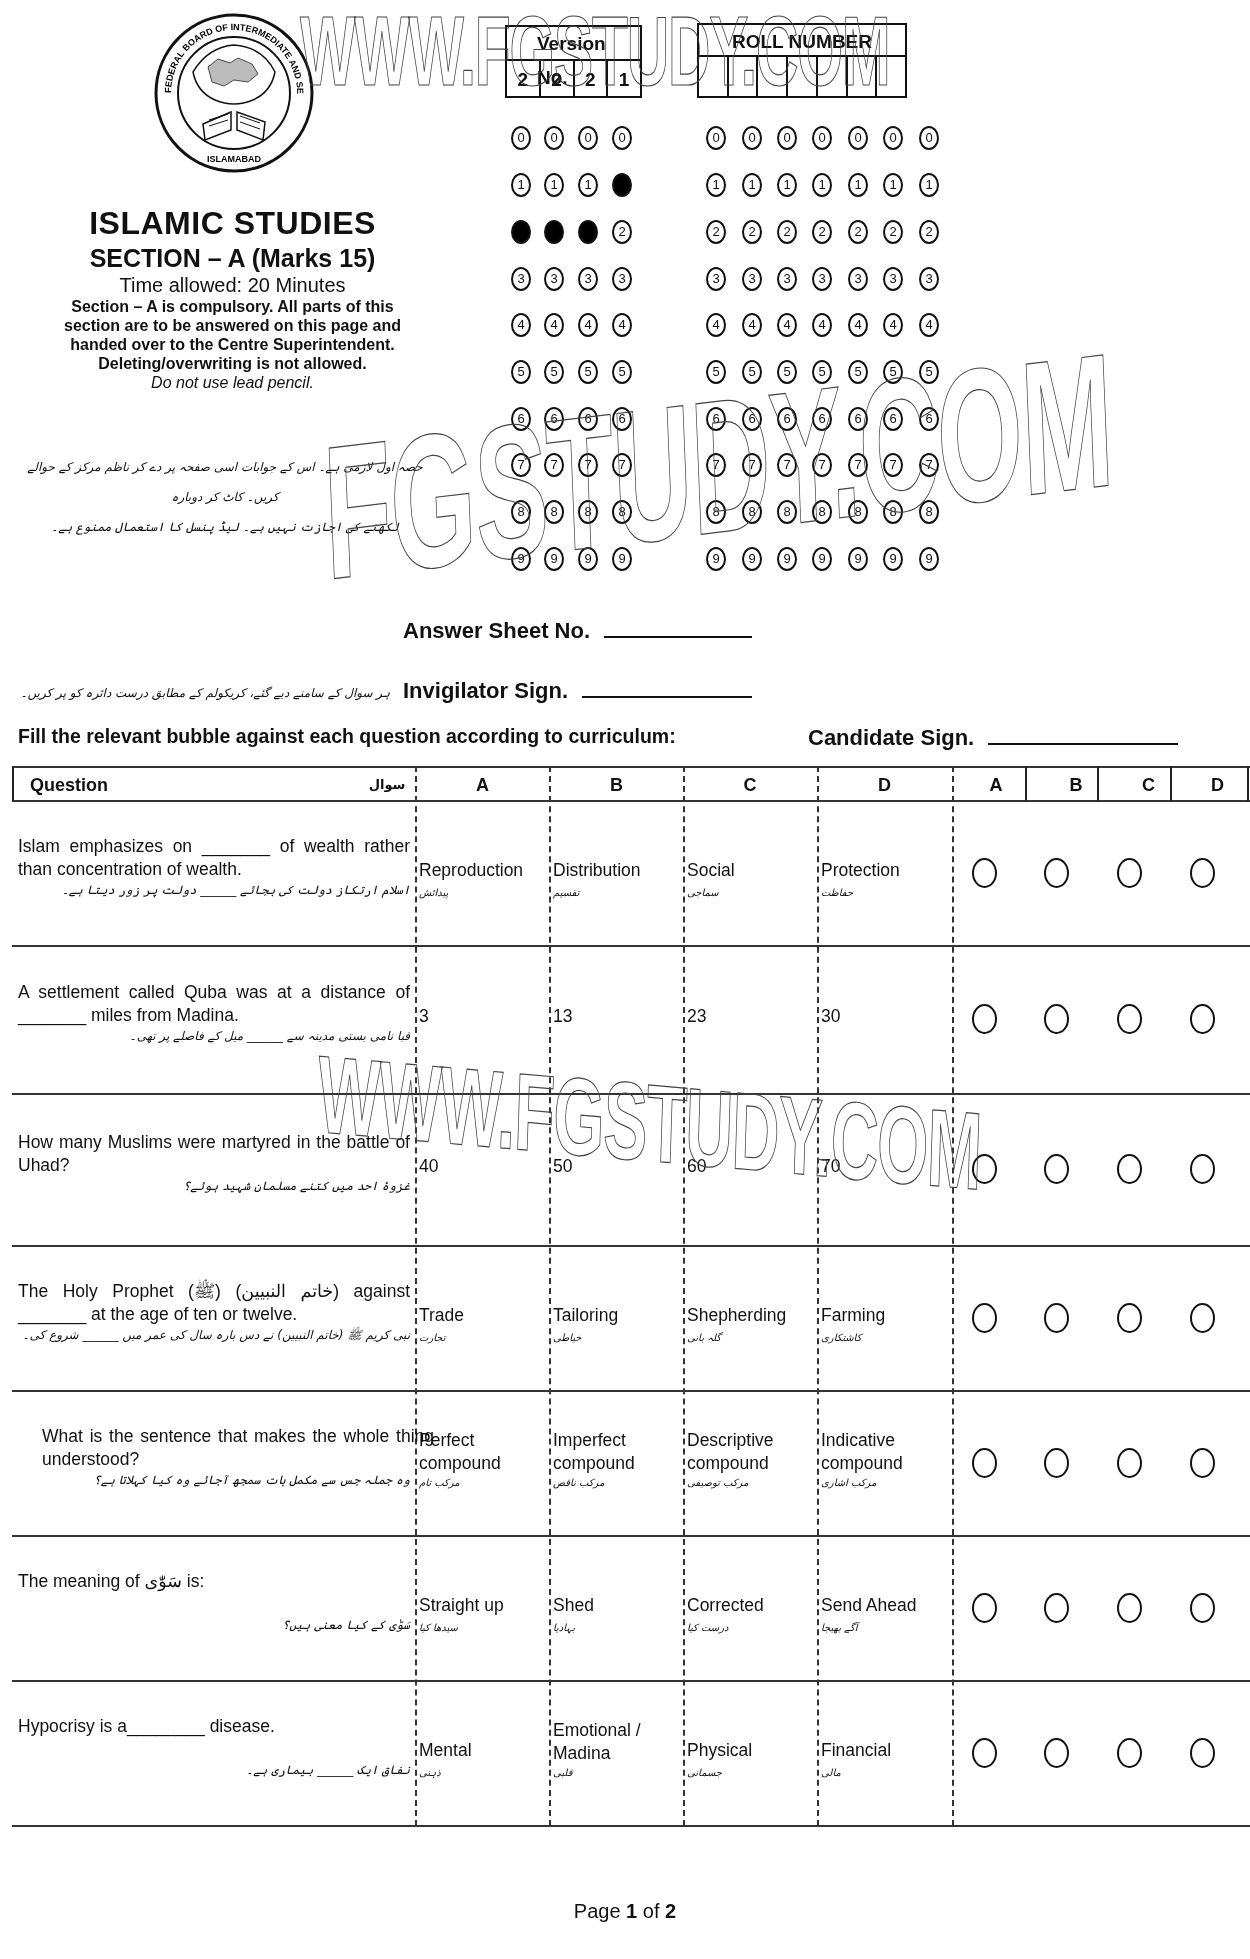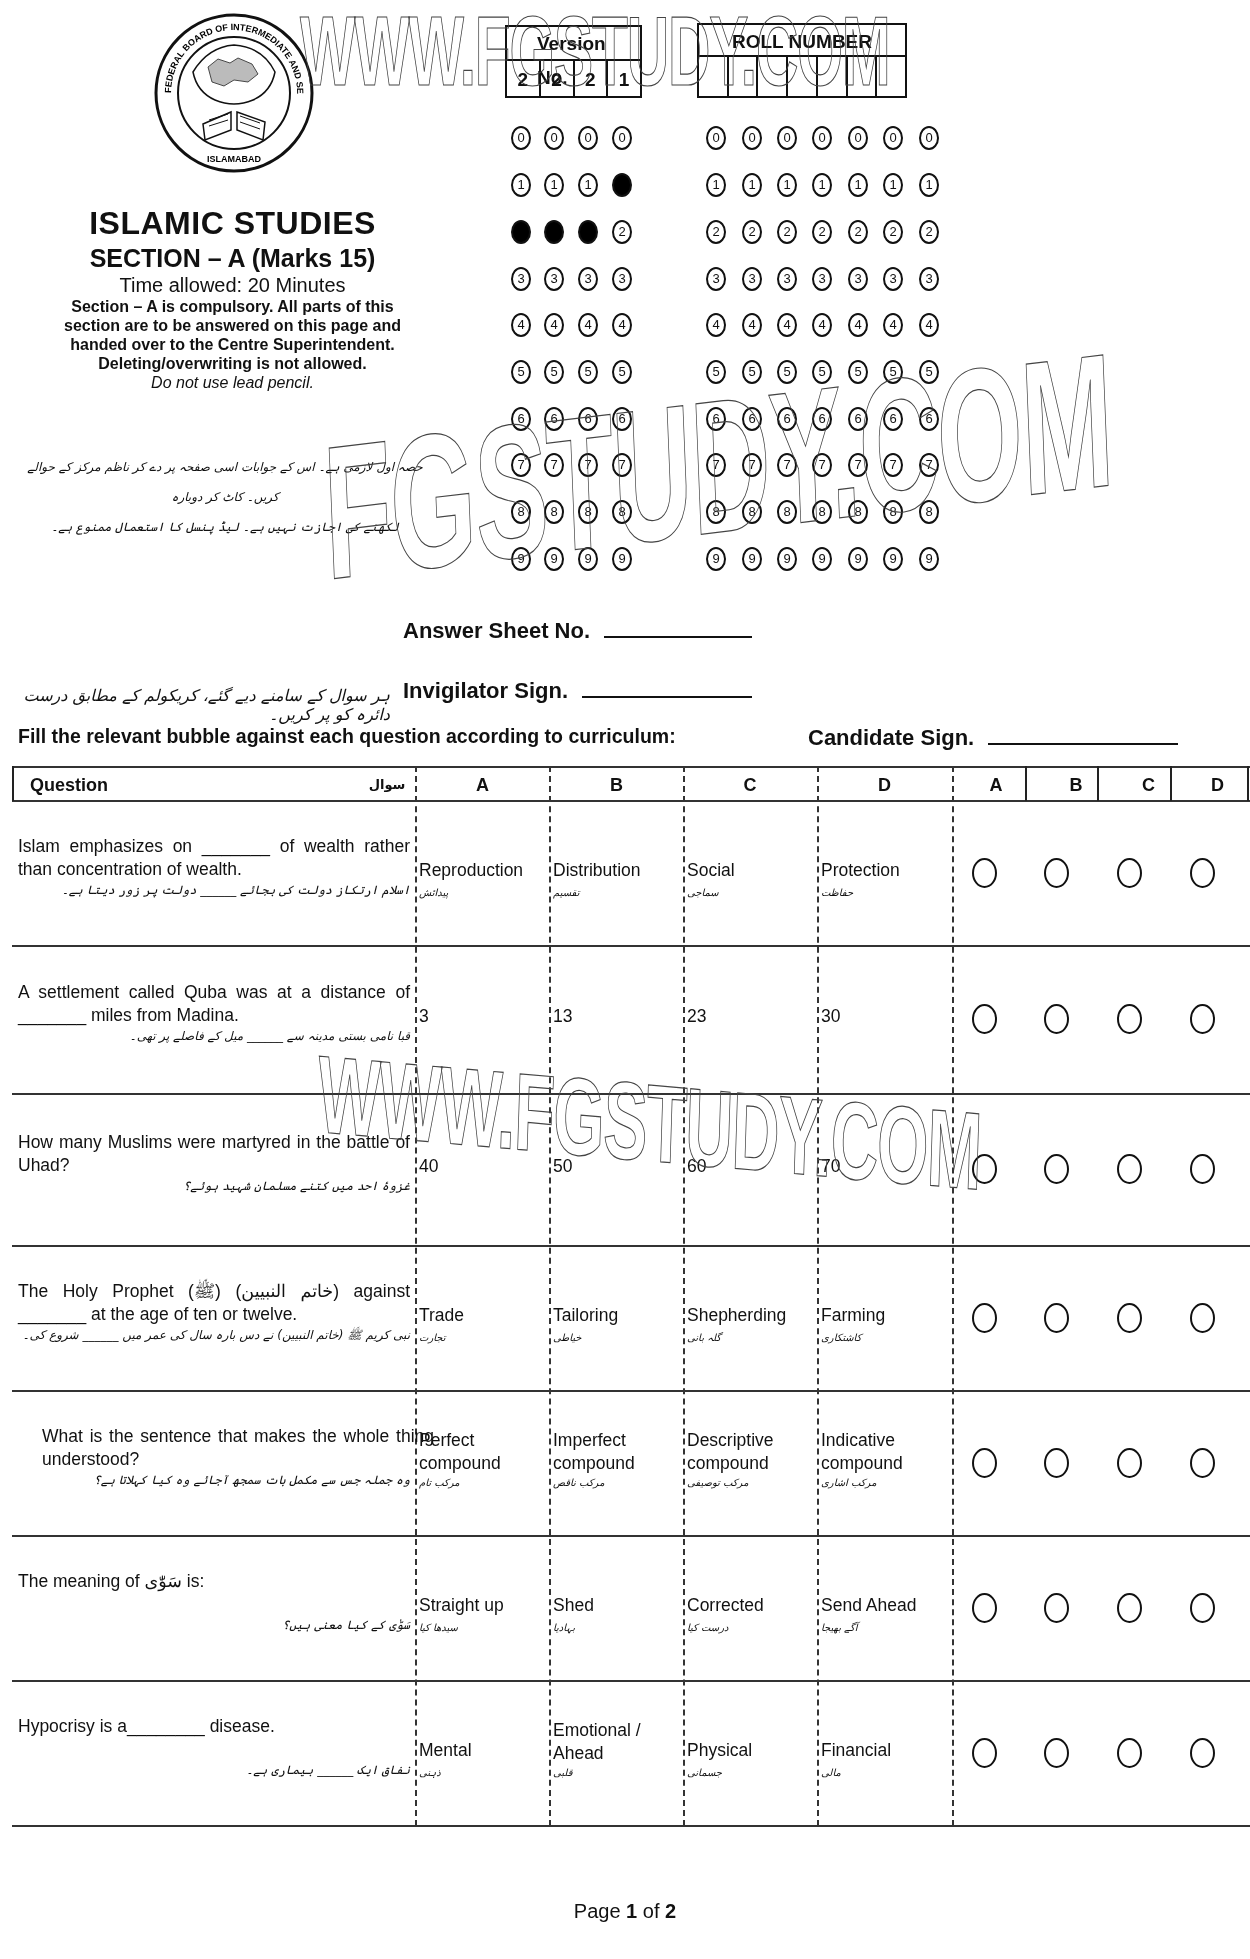--- a/index.html
+++ b/index.html
@@ -221,21 +221,21 @@
     <div class="abs bub" style="left: 812px; top: 547px;">9</div>
     <div class="abs bub" style="left: 848px; top: 547px;">9</div>
     <div class="abs bub" style="left: 883px; top: 547px;">9</div>
     <div class="abs bub" style="left: 919px; top: 547px;">9</div>
   </div>
 
 <div class="abs line-label" style="left:403px; top:618px;">
   <span>Answer Sheet No.</span>
   <span class="uline" style="width:148px; margin-left:8px;"></span>
 </div>
-<div class="abs urdu" style="left:15px; top:686px; width:375px; text-align:right; font-size:16px;">ہر سوال کے سامنے دیے گئے، کریکولم کے مطابق درست دائرہ کو پر کریں۔</div>
+<div class="abs urdu" style="left:15px; top:686px; width:375px; text-align:right; font-size:12px;">ہر سوال کے سامنے دیے گئے، کریکولم کے مطابق درست دائرہ کو پر کریں۔</div>
 <div class="abs line-label" style="left:403px; top:678px;">
   <span>Invigilator Sign.</span>
   <span class="uline" style="width:170px; margin-left:8px;"></span>
 </div>
 <div class="abs" style="left:18px; top:725px; font-size:19.5px; font-weight:bold;">Fill the relevant bubble against each question according to curriculum:</div>
 <div class="abs line-label" style="left:808px; top:725px;">
   <span>Candidate Sign.</span>
   <span class="uline" style="width:190px; margin-left:8px;"></span>
 </div>
 
@@ -357,21 +357,21 @@
       <div class="ans" style="left: 1044px; top: 1592.5px;"></div>
       <div class="ans" style="left: 1117px; top: 1592.5px;"></div>
       <div class="ans" style="left: 1190px; top: 1592.5px;"></div>
       <div class="hline" style="top: 1680px;"></div>
     </div>
     <div>
       <div class="q-text" style="top: 1714.5px;">Hypocrisy is a________ disease.</div>
       <div class="q-urdu" style="top: 1762.5px;">نفاق ایک ______ بیماری ہے۔</div>
       <div class="opt" style="left: 419px; top: 1738.5px; width: 128px;">Mental</div>
       <div class="opt-urdu" style="left: 419px; top: 1766.5px;">ذہنی</div>
-      <div class="opt" style="left: 553px; top: 1718.5px; width: 128px;">Emotional / Ahead</div>
+      <div class="opt" style="left: 553px; top: 1718.5px; width: 128px;">Emotional / Madina</div>
       <div class="opt-urdu" style="left: 553px; top: 1766.5px; text-align: center;">قلبی</div>
       <div class="opt" style="left: 687px; top: 1738.5px; width: 128px;">Physical</div>
       <div class="opt-urdu" style="left: 687px; top: 1766.5px;">جسمانی</div>
       <div class="opt" style="left: 821px; top: 1738.5px; width: 128px;">Financial</div>
       <div class="opt-urdu" style="left: 821px; top: 1766.5px;">مالی</div>
       <div class="ans" style="left: 972px; top: 1737.5px;"></div>
       <div class="ans" style="left: 1044px; top: 1737.5px;"></div>
       <div class="ans" style="left: 1117px; top: 1737.5px;"></div>
       <div class="ans" style="left: 1190px; top: 1737.5px;"></div>
       <div class="hline" style="top: 1825px;"></div>

